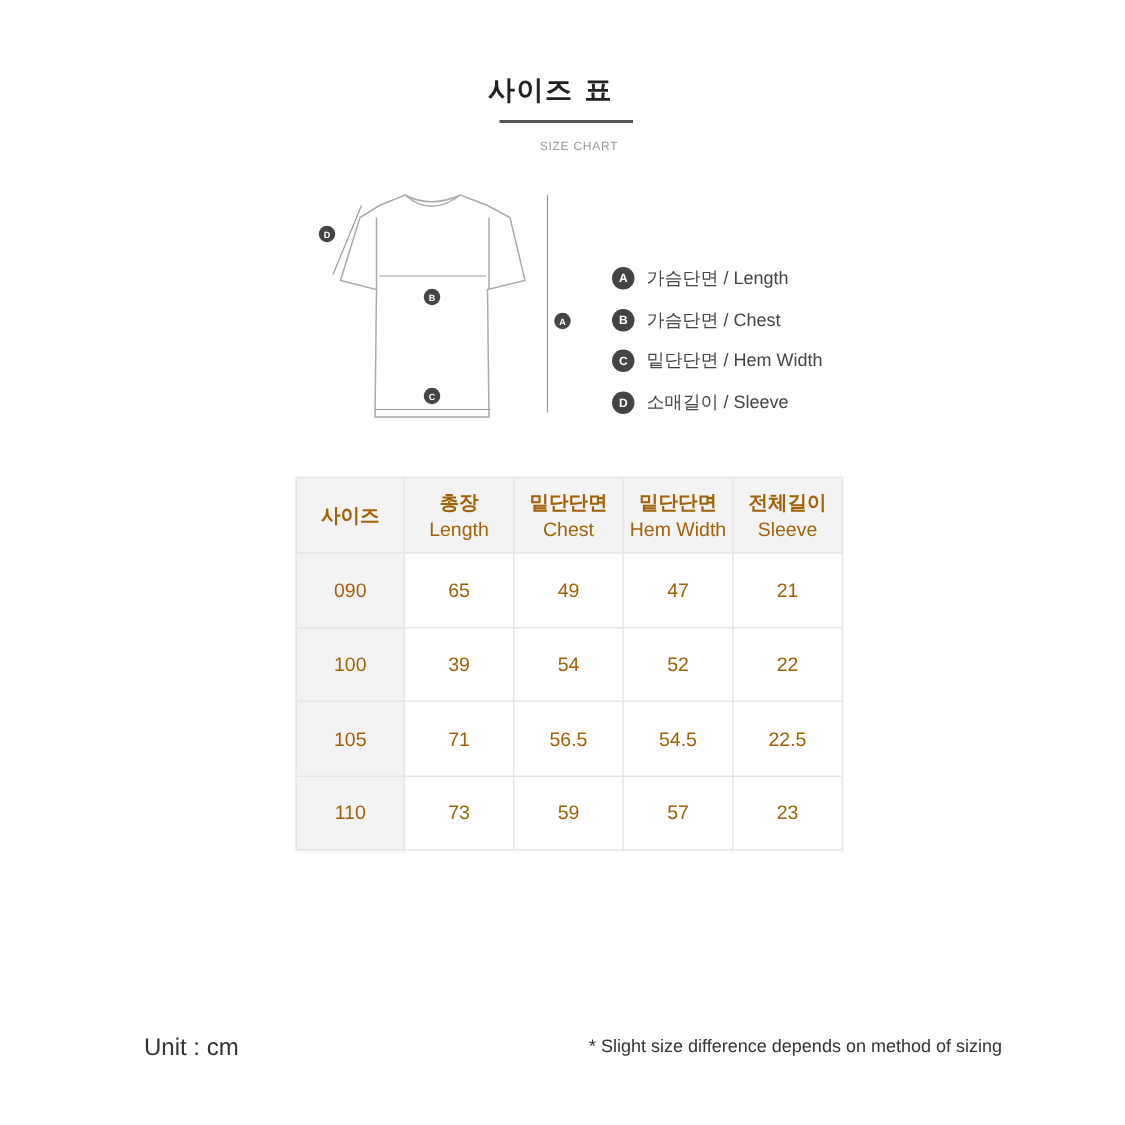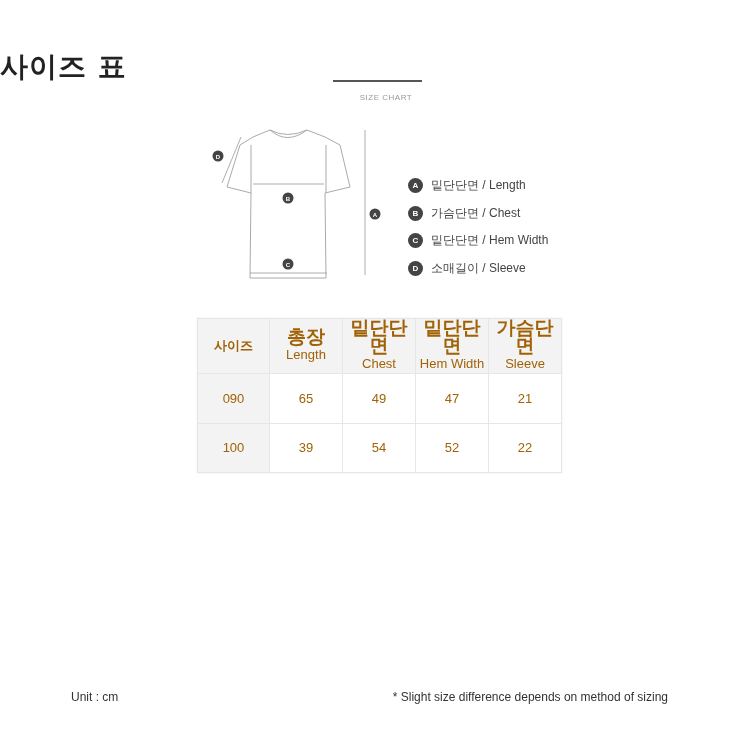--- a/index.html
+++ b/index.html
@@ -1,22 +1,22 @@
 <!DOCTYPE html>
 <html><head>
 <meta charset="utf-8">
 <style>
   html, body { margin:0; padding:0; }
   body {
     width:750px; height:750px; background:#ffffff; position:relative; overflow:hidden;
     font-family:"DejaVu Sans", "Liberation Sans", sans-serif; color:#333;
   }
   .title {
-    position:absolute; top:48px; left:0; width:734px; text-align:left;
-    font-size:28px; font-weight:bold; color:#222; letter-spacing:1px;
+    position:absolute; top:48px; left:0; width:734px; text-align:center;
+    font-size:18px; font-weight:bold; color:#222; letter-spacing:1px;
   }
   .title-rule {
     position:absolute; top:80px; left:333px; width:89px; height:2px; background:#555;
   }
   .subtitle {
     position:absolute; top:93px; left:11px; width:750px; text-align:center;
     font-size:8px; color:#999; letter-spacing:0.5px; font-family:"Liberation Sans", sans-serif;
   }
   .diagram { position:absolute; left:200px; top:115px; width:200px; height:175px; }
   .legend { position:absolute; left:408px; top:172px; }
@@ -29,26 +29,26 @@
   .legend-text { font-size:12px; color:#444; font-family:"Liberation Sans", sans-serif; }
   table.size {
     position:absolute; left:197px; top:318px; border-collapse:collapse;
     font-family:"Liberation Sans", sans-serif; color:#a16207;
     box-shadow:0 0 2px rgba(0,0,0,0.08);
   }
   table.size th, table.size td {
     border:1px solid #e6e6e6; text-align:center; padding:0;
   }
   table.size th { background:#f3f3f3; height:49px; font-weight:normal; font-size:13px; line-height:18px; }
-  table.size th .ko { font-weight:bold; display:block; font-size:19px; }
+  table.size th .ko { font-weight:bold; display:block; font-size:13px; }
   table.size th.first { font-weight:bold; }
   table.size td { height:48.5px; font-size:13px; }
   table.size td.first { background:#f3f3f3; }
   .col0 { width:71px; } .col1 { width:72px; } .col2 { width:72px; } .col3 { width:72px; } .col4 { width:72px; }
-  .unit { position:absolute; left:71px; top:690px; font-size:12px; color:#333; font-family:"Liberation Sans", sans-serif; }
+  .unit { position:absolute; left:96px; top:690px; font-size:16px; color:#333; font-family:"Liberation Sans", sans-serif; }
   .note { position:absolute; right:82px; top:690px; font-size:12px; color:#333; font-family:"Liberation Sans", sans-serif; }
 </style>
 </head>
 <body>
 
 <div class="title">사이즈 표</div>
 <div class="title-rule"></div>
 <div class="subtitle">SIZE CHART</div>
 
 <svg class="diagram" viewBox="0 0 200 175" xmlns="http://www.w3.org/2000/svg">
@@ -83,21 +83,21 @@
   </g>
   <g>
     <circle cx="175" cy="99" r="5.5" fill="#444"></circle>
     <text x="175" y="101.5" font-size="6" fill="#fff" text-anchor="middle" font-family="Liberation Sans, sans-serif" font-weight="bold">A</text>
   </g>
 </svg>
 
 <div class="legend">
   <div class="legend-item">
     <span class="badge">A</span>
-    <span class="legend-text">밑단단면 / Length</span>
+    <span class="legend-text">가슴단면 / Length</span>
   </div>
   <div class="legend-item">
     <span class="badge">B</span>
     <span class="legend-text">가슴단면 / Chest</span>
   </div>
   <div class="legend-item">
     <span class="badge">C</span>
     <span class="legend-text">밑단단면 / Hem Width</span>
   </div>
   <div class="legend-item">
@@ -106,35 +106,49 @@
   </div>
 </div>
 
 <table class="size">
   <thead>
     <tr>
       <th class="first col0"><span>사이즈</span></th>
       <th class="col1"><span class="ko">총장</span><span>Length</span></th>
       <th class="col2"><span class="ko">밑단단면</span><span>Chest</span></th>
       <th class="col3"><span class="ko">밑단단면</span><span>Hem Width</span></th>
-      <th class="col4"><span class="ko">가슴단면</span><span>Sleeve</span></th>
+      <th class="col4"><span class="ko">전체길이</span><span>Sleeve</span></th>
     </tr>
   </thead>
   <tbody>
     <tr>
       <td class="first">090</td>
       <td>65</td>
       <td>49</td>
       <td>47</td>
       <td>21</td>
     </tr>
     <tr>
       <td class="first">100</td>
       <td>39</td>
       <td>54</td>
       <td>52</td>
       <td>22</td>
     </tr>
+    <tr>
+      <td class="first">105</td>
+      <td>71</td>
+      <td>56.5</td>
+      <td>54.5</td>
+      <td>22.5</td>
+    </tr>
+    <tr>
+      <td class="first">110</td>
+      <td>73</td>
+      <td>59</td>
+      <td>57</td>
+      <td>23</td>
+    </tr>
   </tbody>
 </table>
 
 <div class="unit">Unit : cm</div>
 <div class="note">* Slight size difference depends on method of sizing</div>
 
 </body></html>

